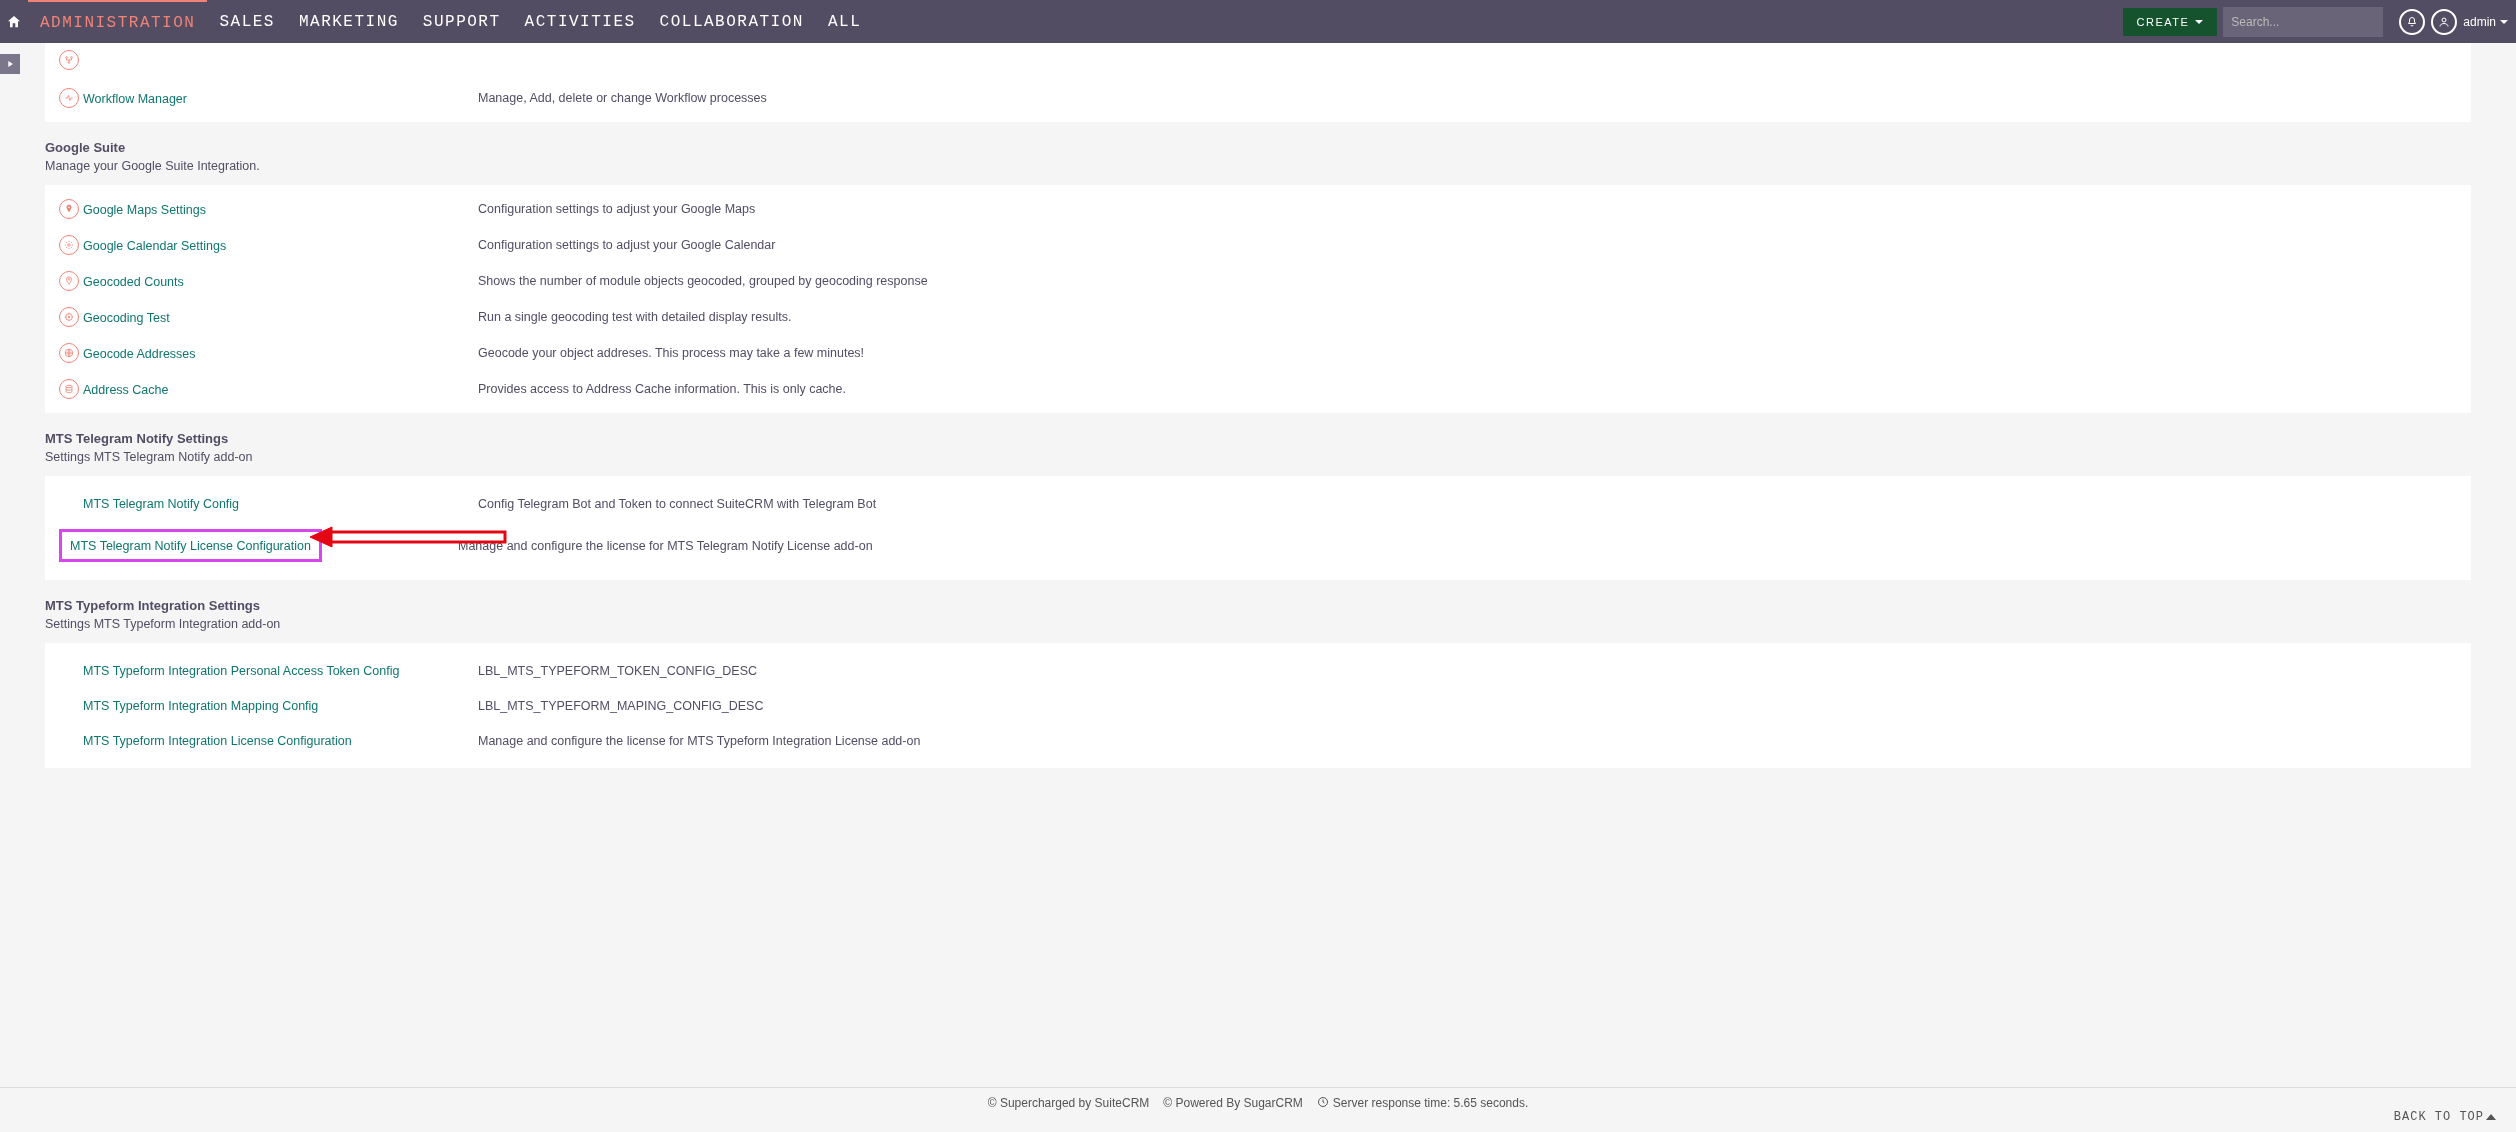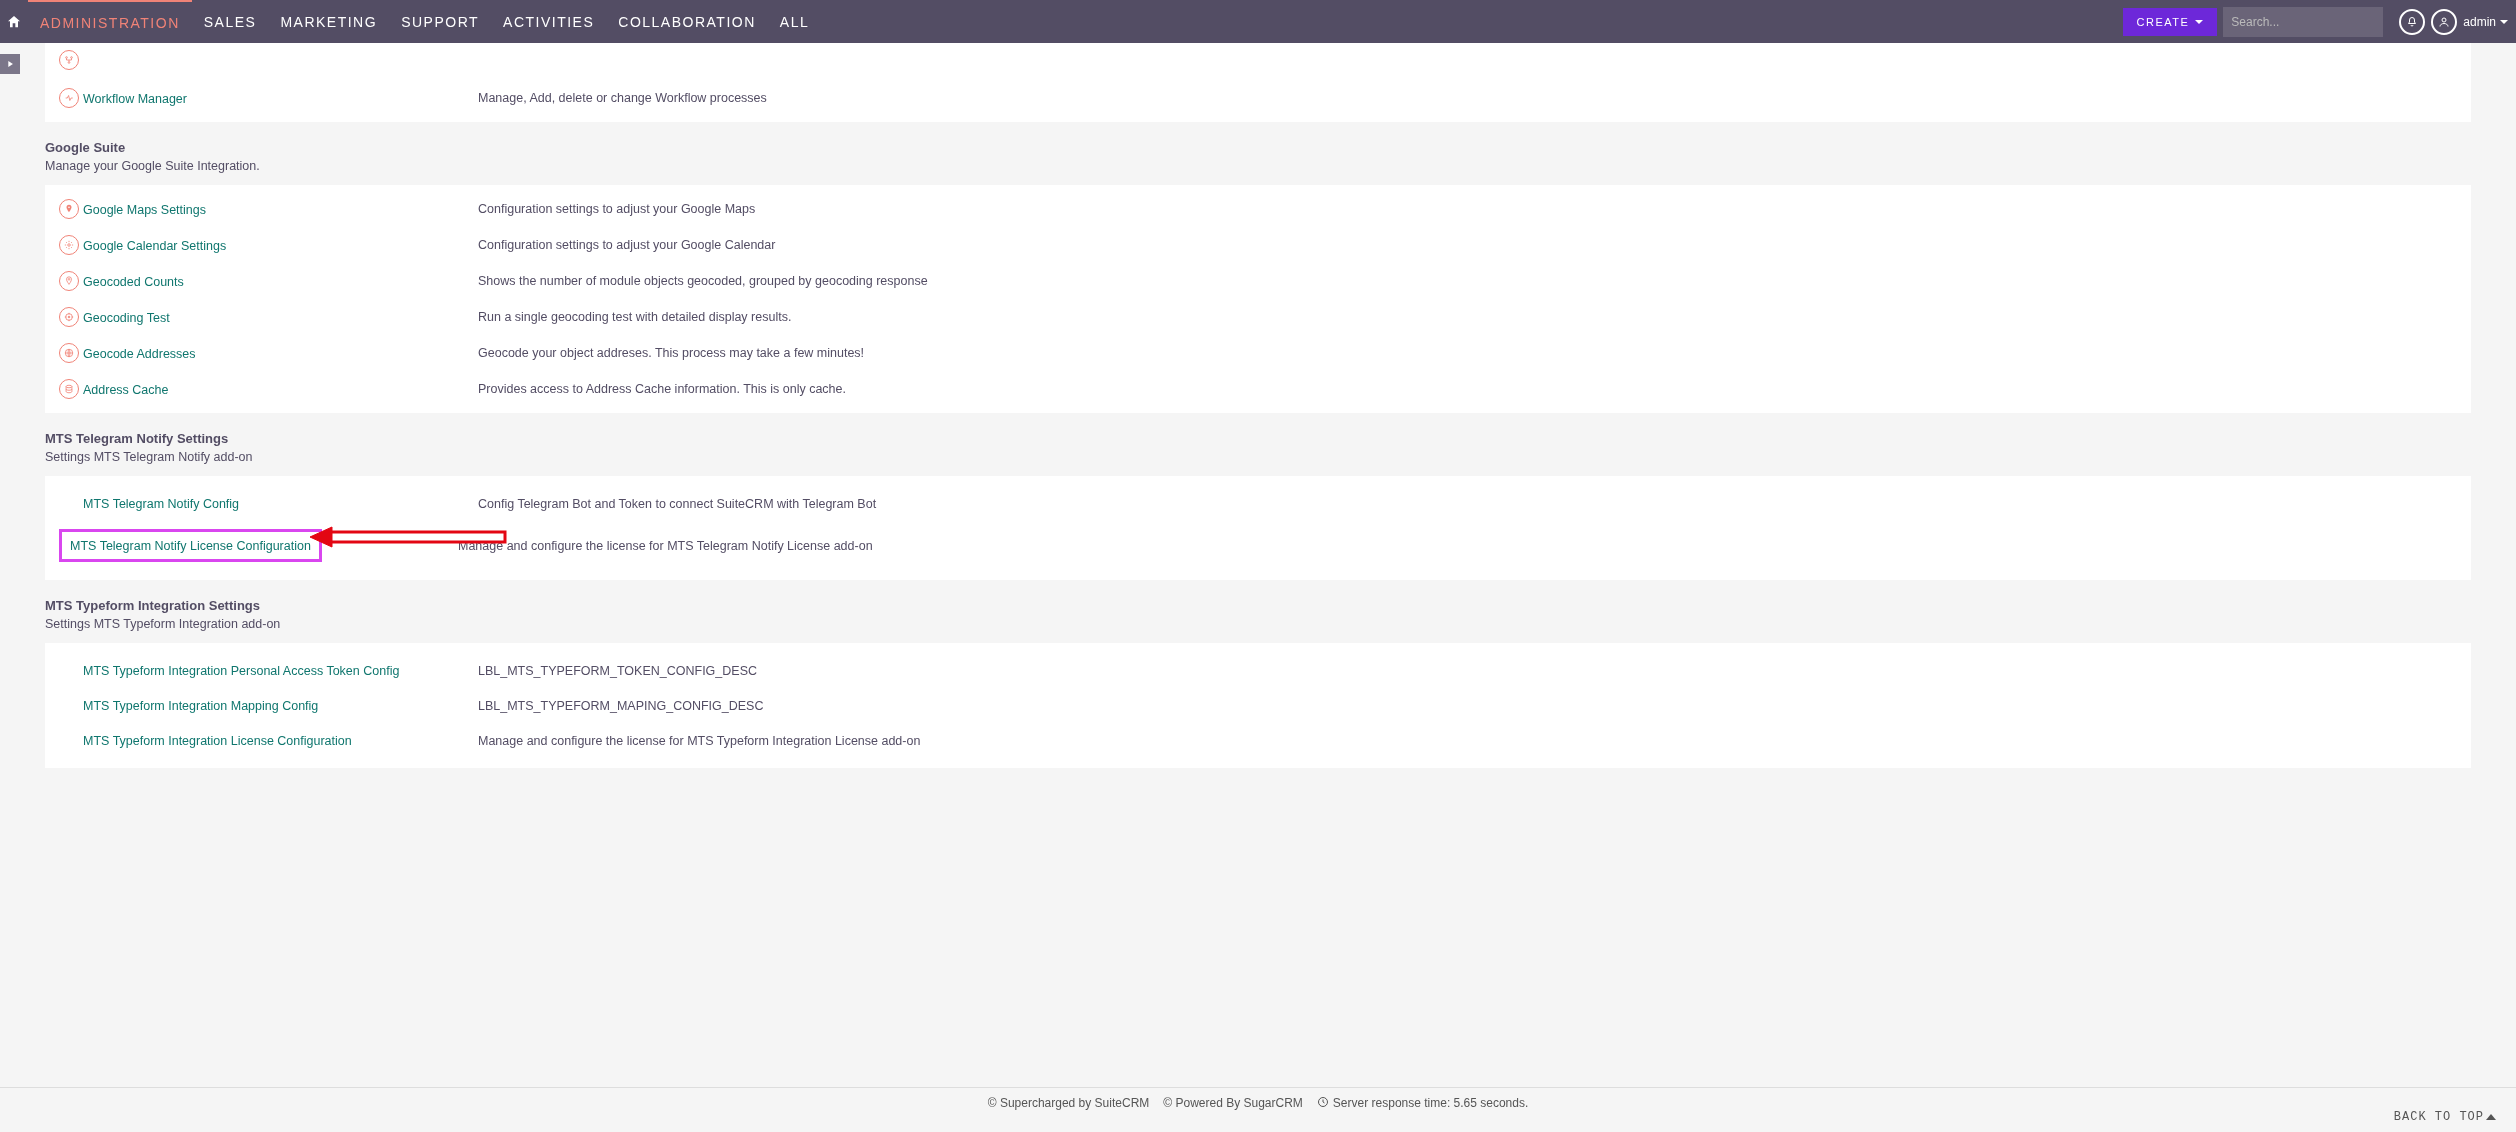--- a/index.html
+++ b/index.html
@@ -24,31 +24,32 @@
   }
   .topnav .home {
     width: 28px; height: 43px;
     display:flex; align-items:center; justify-content:center;
     cursor:pointer;
   }
   .topnav .tabs { display:flex; height:100%; }
   .topnav .tab {
     padding: 16px 12px;
     display:flex; align-items:center;
-    font-size: 14px; letter-spacing: 1.5px;
+    font-size: 16px; letter-spacing: 1.5px;
     color: #fff; cursor:pointer;
     text-transform: uppercase;
+    font-family: Liberation Mono, monospace;
   }
   .topnav .tab.active {
     color: #f08377;
     border-top: 2px solid #f08377;
   }
   .topnav .spacer { flex:1; }
   .create-btn {
-    background: #6d28d9;
+    background: #14532d;
     color:#fff;
     padding: 8px 14px;
     font-size:11px; letter-spacing:1.5px;
     cursor:pointer;
     display:flex; align-items:center; gap:6px;
     margin-right:6px;
   }
   .create-btn .caret {
     width:0;height:0;border-left:4px solid transparent;border-right:4px solid transparent;border-top:4px solid #fff;
   }

